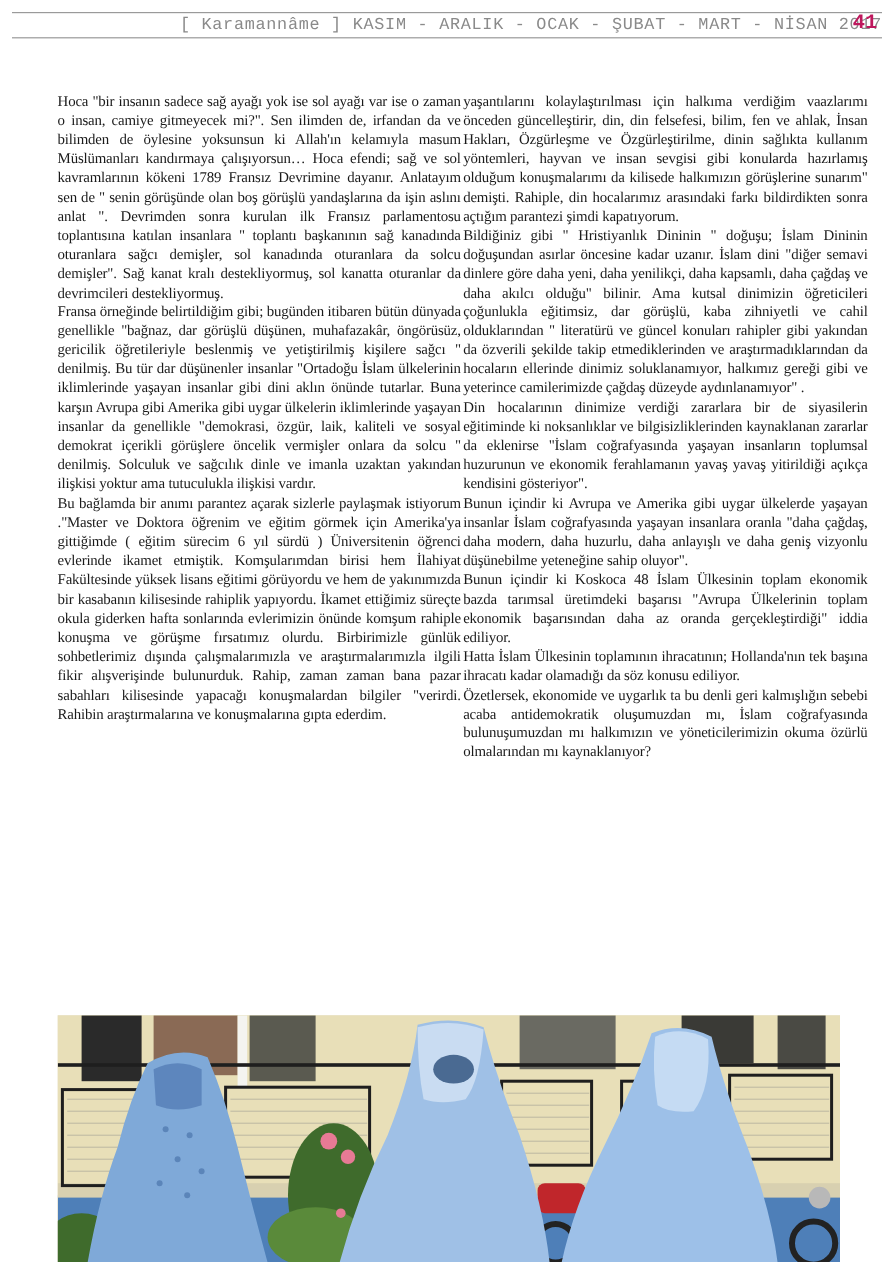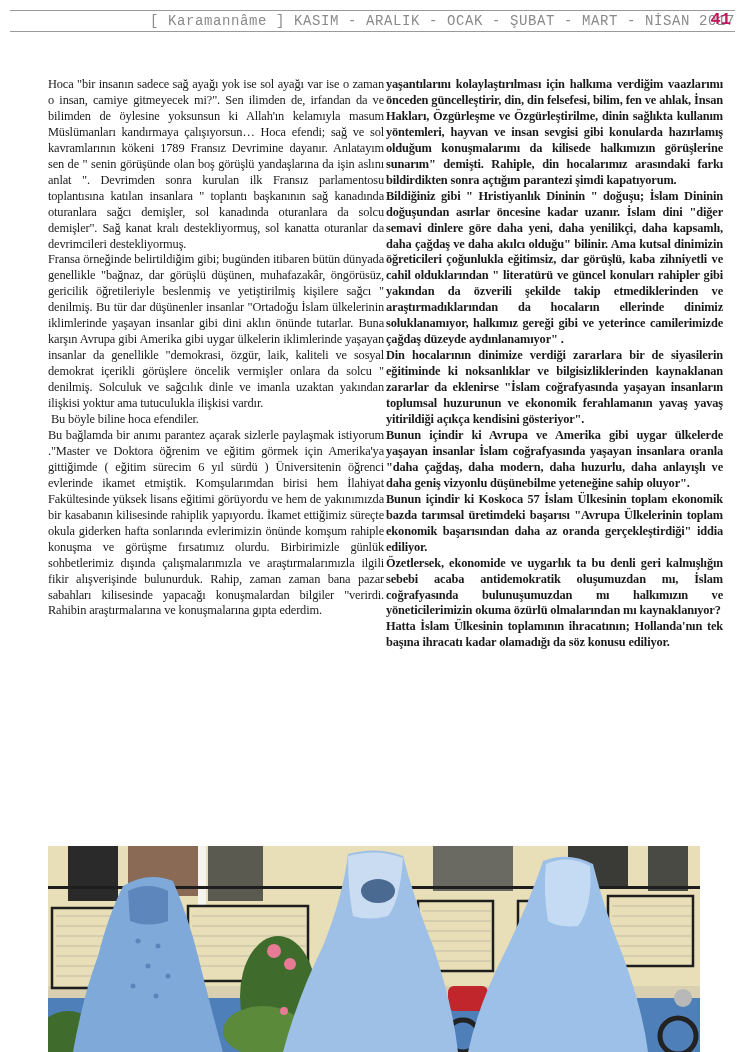--- a/index.html
+++ b/index.html
@@ -12,50 +12,49 @@
     border-top: 1.5px solid #9a9a9a; border-bottom: 1.5px solid #9a9a9a; }
   .header-title { position: absolute; left: 0; right: 0; top: 2px; text-align: right;
     font-family: "Liberation Mono", "DejaVu Sans Mono", monospace; font-size: 14px;
     color: #8a8a8a; letter-spacing: 0.6px; }
   .page-number { position: absolute; right: 4px; top: -1px;
     font-family: "Liberation Mono", "DejaVu Sans Mono", monospace; font-size: 17px;
     font-weight: bold; color: #be185d; }
   .col { position: absolute; top: 77px; width: 336px; font-size: 12.4px; line-height: 15.95px;
     text-align: justify; letter-spacing: -0.15px; }
   .col-left { left: 48px; }
-  .col-right { left: 386px; width: 337px; font-weight: bold; }
+  .col-right { left: 386px; width: 337px; }
   .col p { margin: 0; }
   .col p.indent { padding-left: 3px; }
   .photo { position: absolute; left: 48px; top: 846px; width: 652px; height: 206px; overflow: hidden;
     background: #e8e0c4; }
   .photo svg { display: block; }
 </style>
 </head>
 <body>
 
 <div class="header">
   <div class="header-title">[ Karamannâme ]  KASIM - ARALIK - OCAK - ŞUBAT - MART - NİSAN  2017</div>
   <div class="page-number">41</div>
 </div>
 
 <div class="col col-left">
   <p>Hoca "bir insanın sadece sağ ayağı yok ise sol ayağı var ise o zaman o insan, camiye gitmeyecek mi?". Sen ilimden de, irfandan da ve bilimden de öylesine yoksunsun ki Allah'ın kelamıyla masum Müslümanları kandırmaya çalışıyorsun… Hoca efendi; sağ ve sol kavramlarının kökeni 1789 Fransız Devrimine dayanır. Anlatayım sen de " senin görüşünde olan boş görüşlü yandaşlarına da işin aslını anlat ". Devrimden sonra kurulan ilk Fransız parlamentosu toplantısına katılan insanlara " toplantı başkanının sağ kanadında oturanlara sağcı demişler, sol kanadında oturanlara da solcu demişler". Sağ kanat kralı destekliyormuş, sol kanatta oturanlar da devrimcileri destekliyormuş.</p>
   <p>Fransa örneğinde belirtildiğim gibi; bugünden itibaren bütün dünyada genellikle "bağnaz, dar görüşlü düşünen, muhafazakâr, öngörüsüz, gericilik öğretileriyle beslenmiş ve yetiştirilmiş kişilere sağcı " denilmiş. Bu tür dar düşünenler insanlar "Ortadoğu İslam ülkelerinin iklimlerinde yaşayan insanlar gibi dini aklın önünde tutarlar. Buna karşın Avrupa gibi Amerika gibi uygar ülkelerin iklimlerinde yaşayan insanlar da genellikle "demokrasi, özgür, laik, kaliteli ve sosyal demokrat içerikli görüşlere öncelik vermişler onlara da solcu " denilmiş. Solculuk ve sağcılık dinle ve imanla uzaktan yakından ilişkisi yoktur ama tutuculukla ilişkisi vardır.</p>
-  <p class="indent">Bu böyle biline hoca efendiler.</p>
   <p>Bu bağlamda bir anımı parantez açarak sizlerle paylaşmak istiyorum ."Master ve Doktora öğrenim ve eğitim görmek için Amerika'ya gittiğimde ( eğitim sürecim 6 yıl sürdü ) Üniversitenin öğrenci evlerinde ikamet etmiştik. Komşularımdan birisi hem İlahiyat Fakültesinde yüksek lisans eğitimi görüyordu ve hem de yakınımızda bir kasabanın kilisesinde rahiplik yapıyordu. İkamet ettiğimiz süreçte okula giderken hafta sonlarında evlerimizin önünde komşum rahiple konuşma ve görüşme fırsatımız olurdu. Birbirimizle günlük sohbetlerimiz dışında çalışmalarımızla ve araştırmalarımızla ilgili fikir alışverişinde bulunurduk. Rahip, zaman zaman bana pazar sabahları kilisesinde yapacağı konuşmalardan bilgiler "verirdi. Rahibin araştırmalarına ve konuşmalarına gıpta ederdim.</p>
 </div>
 
 <div class="col col-right">
   <p>yaşantılarını kolaylaştırılması için halkıma verdiğim vaazlarımı önceden güncelleştirir, din, din felsefesi, bilim, fen ve ahlak, İnsan Hakları, Özgürleşme ve Özgürleştirilme, dinin sağlıkta kullanım yöntemleri, hayvan ve insan sevgisi gibi konularda hazırlamış olduğum konuşmalarımı da kilisede halkımızın görüşlerine sunarım" demişti. Rahiple, din hocalarımız arasındaki farkı bildirdikten sonra açtığım parantezi şimdi kapatıyorum.</p>
   <p>Bildiğiniz gibi " Hristiyanlık Dininin " doğuşu; İslam Dininin doğuşundan asırlar öncesine kadar uzanır. İslam dini "diğer semavi dinlere göre daha yeni, daha yenilikçi, daha kapsamlı, daha çağdaş ve daha akılcı olduğu" bilinir. Ama kutsal dinimizin öğreticileri çoğunlukla eğitimsiz, dar görüşlü, kaba zihniyetli ve cahil olduklarından " literatürü ve güncel konuları rahipler gibi yakından da özverili şekilde takip etmediklerinden ve araştırmadıklarından da hocaların ellerinde dinimiz soluklanamıyor, halkımız gereği gibi ve yeterince camilerimizde çağdaş düzeyde aydınlanamıyor" .</p>
   <p>Din hocalarının dinimize verdiği zararlara bir de siyasilerin eğitiminde ki noksanlıklar ve bilgisizliklerinden kaynaklanan zararlar da eklenirse "İslam coğrafyasında yaşayan insanların toplumsal huzurunun ve ekonomik ferahlamanın yavaş yavaş yitirildiği açıkça kendisini gösteriyor".</p>
   <p>Bunun içindir ki Avrupa ve Amerika gibi uygar ülkelerde yaşayan insanlar İslam coğrafyasında yaşayan insanlara oranla "daha çağdaş, daha modern, daha huzurlu, daha anlayışlı ve daha geniş vizyonlu düşünebilme yeteneğine sahip oluyor".</p>
-  <p>Bunun içindir ki Koskoca 57 İslam Ülkesinin toplam ekonomik bazda tarımsal üretimdeki başarısı "Avrupa Ülkelerinin toplam ekonomik başarısından daha az oranda gerçekleştirdiği" iddia ediliyor.</p>
+  <p>Bunun içindir ki Koskoca 48 İslam Ülkesinin toplam ekonomik bazda tarımsal üretimdeki başarısı "Avrupa Ülkelerinin toplam ekonomik başarısından daha az oranda gerçekleştirdiği" iddia ediliyor.</p>
+  <p>Hatta İslam Ülkesinin toplamının ihracatının; Hollanda'nın tek başına ihracatı kadar olamadığı da söz konusu ediliyor.</p>
   <p>Özetlersek, ekonomide ve uygarlık ta bu denli geri kalmışlığın sebebi acaba antidemokratik oluşumuzdan mı, İslam coğrafyasında bulunuşumuzdan mı halkımızın ve yöneticilerimizin okuma özürlü olmalarından mı kaynaklanıyor?</p>
-  <p>Hatta İslam Ülkesinin toplamının ihracatının; Hollanda'nın tek başına ihracatı kadar olamadığı da söz konusu ediliyor.</p>
 </div>
 
 <div class="photo">
   <svg width="652" height="206" viewBox="0 0 652 206">
 
     <rect x="0" y="0" width="652" height="206" fill="#e8dfb8"></rect>
 
     <rect x="20" y="0" width="50" height="55" fill="#2a2a2a"></rect>
     <rect x="80" y="0" width="70" height="50" fill="#8a6a55"></rect>
     <rect x="160" y="0" width="55" height="55" fill="#5a5a50"></rect>

